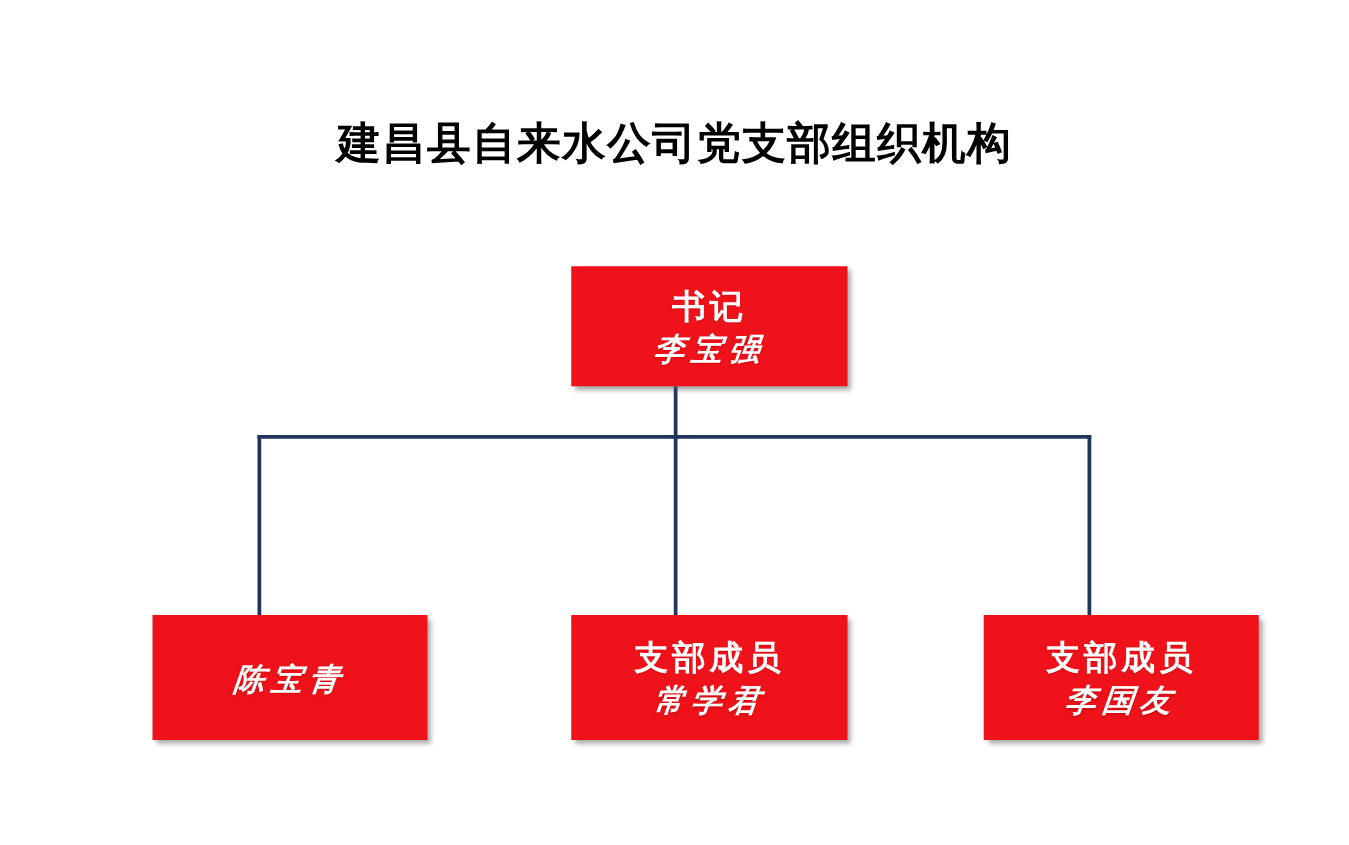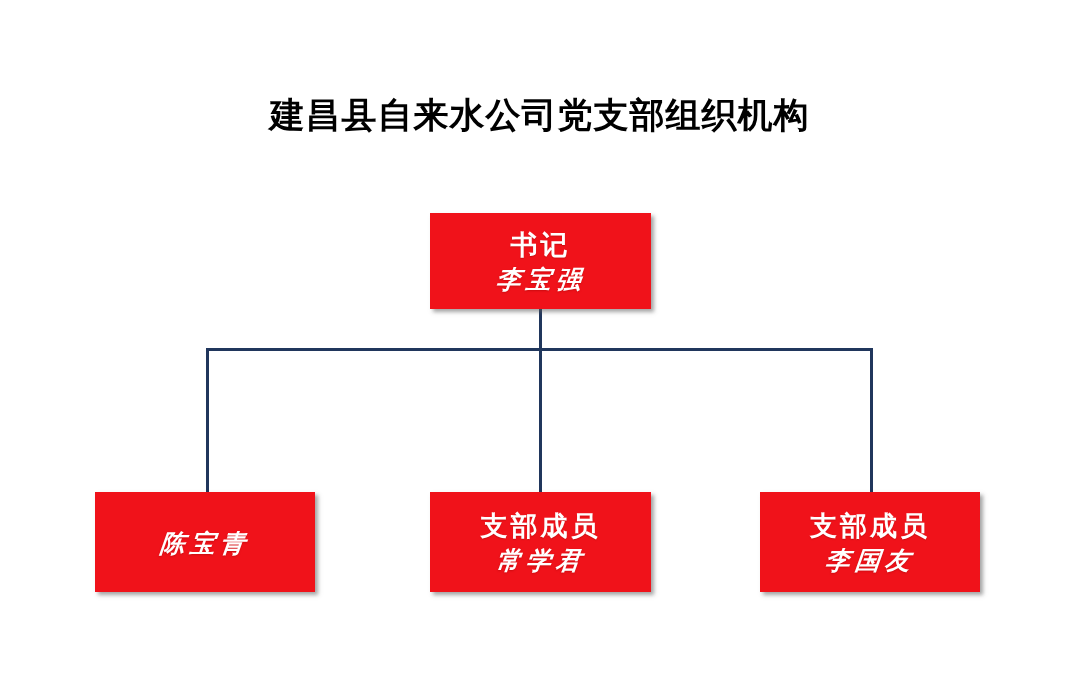--- a/index.html
+++ b/index.html
@@ -51,20 +51,21 @@
   .node {
     position: absolute;
     background: #F0121A;
     box-shadow: 3px 3px 4px rgba(90, 90, 90, 0.55);
     display: flex;
     flex-direction: column;
     align-items: center;
     justify-content: center;
     box-sizing: border-box;
     padding-top: 2px;
+    margin-left: 27px;
   }
   .node .role {
     font-size: 27px;
     line-height: 34px;
     font-weight: bold;
     color: #ffffff;
     letter-spacing: 3px;
     white-space: nowrap;
     text-shadow: 0 1px 1px rgba(140,0,0,0.35);
   }

